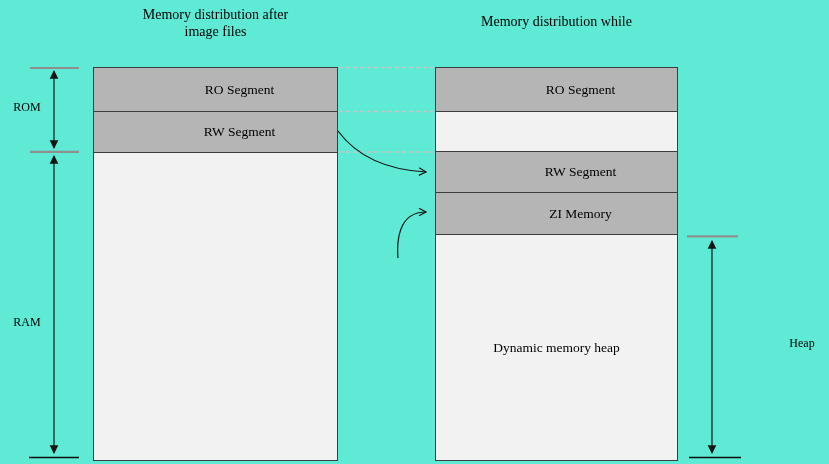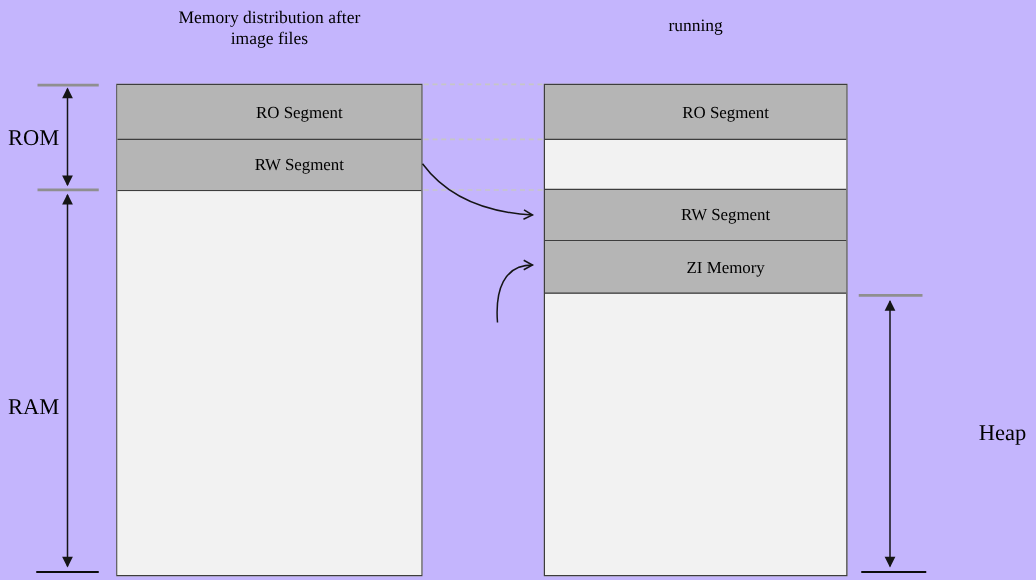--- a/index.html
+++ b/index.html
@@ -1,17 +1,17 @@
 <!DOCTYPE html>
 <html><head>
 <meta charset="utf-8">
 <style>
   html,body { margin:0; padding:0; background:#ffffff; }
   .canvas {
-    position:relative; width:829px; height:464px; background:#c4b5fd;
+    position:relative; width:829px; height:464px; background:#5eead4;
     font-family:"Liberation Serif","DejaVu Serif",serif; color:#000;
     overflow:hidden;
   }
   .title {
     position:absolute; text-align:center; font-size:14px; line-height:16.5px;
     color:#000;
   }
   .title-left  { left:93px;  width:245px; top:7px;  }
   .title-right { left:435px; width:243px; top:14px; }
 
@@ -30,53 +30,54 @@
   .seg-dark  { background:#b5b5b5; border-bottom:1.5px solid #3d3d3d;padding-left:48px; }
   .seg-light { background:#f2f2f2; border-bottom:1.5px solid #3d3d3d; }
   .seg-fill  { flex:1 1 auto; background:#f2f2f2; border-bottom:none; }
 
   .h44 { height:44px; }
   .h41 { height:41px;text-align:center; }
   .h40 { height:40px; }
   .h42 { height:42px; }
 
   .side-label {
-    position:absolute; font-size:18px; text-align:center; color:#000;
+    position:absolute; font-size:12px; text-align:center; color:#000;
   }
   .rom-label  { left:4px;   top:100px; width:46px; }
   .ram-label  { left:4px;   top:315px; width:46px;font-family:Liberation Serif, serif; }
   .heap-label { left:768px; top:336px; width:68px; }
   .zi-end-label { left:731px; top:226px; width:98px; line-height:16.5px; font-size:14px; }
 
   svg.overlay { position:absolute; left:0; top:0; pointer-events:none; }
 </style>
 </head>
 <body>
 
 <div class="canvas">
 
   <div class="title title-left">
     <div>Memory distribution after</div>
     <div>image files</div>
   </div>
   <div class="title title-right">
-    <div>running</div>
+    <div>Memory distribution while</div>
   </div>
 
   <div class="membox membox-left">
     <div class="seg seg-dark h44">RO Segment</div>
     <div class="seg seg-dark h41">RW Segment</div>
     <div class="seg seg-fill"></div>
   </div>
 
   <div class="membox membox-right">
     <div class="seg seg-dark h44">RO Segment</div>
     <div class="seg seg-light h40"></div>
     <div class="seg seg-dark h41">RW Segment</div>
     <div class="seg seg-dark h42">ZI Memory</div>
+    <div class="seg seg-fill">Dynamic memory heap</div>
   </div>
 
   <div class="side-label rom-label">ROM</div>
   <div class="side-label ram-label">RAM</div>
   <div class="side-label heap-label">Heap</div>
 
   <svg class="overlay" width="829" height="464" viewBox="0 0 829 464">
     <defs>
       <marker id="tri" viewBox="0 0 10 10" refX="8.5" refY="5" markerWidth="8" markerHeight="8" orient="auto-start-reverse">
         <path d="M0.5,0.5 L9.5,5 L0.5,9.5 Z" fill="#151515"></path>

